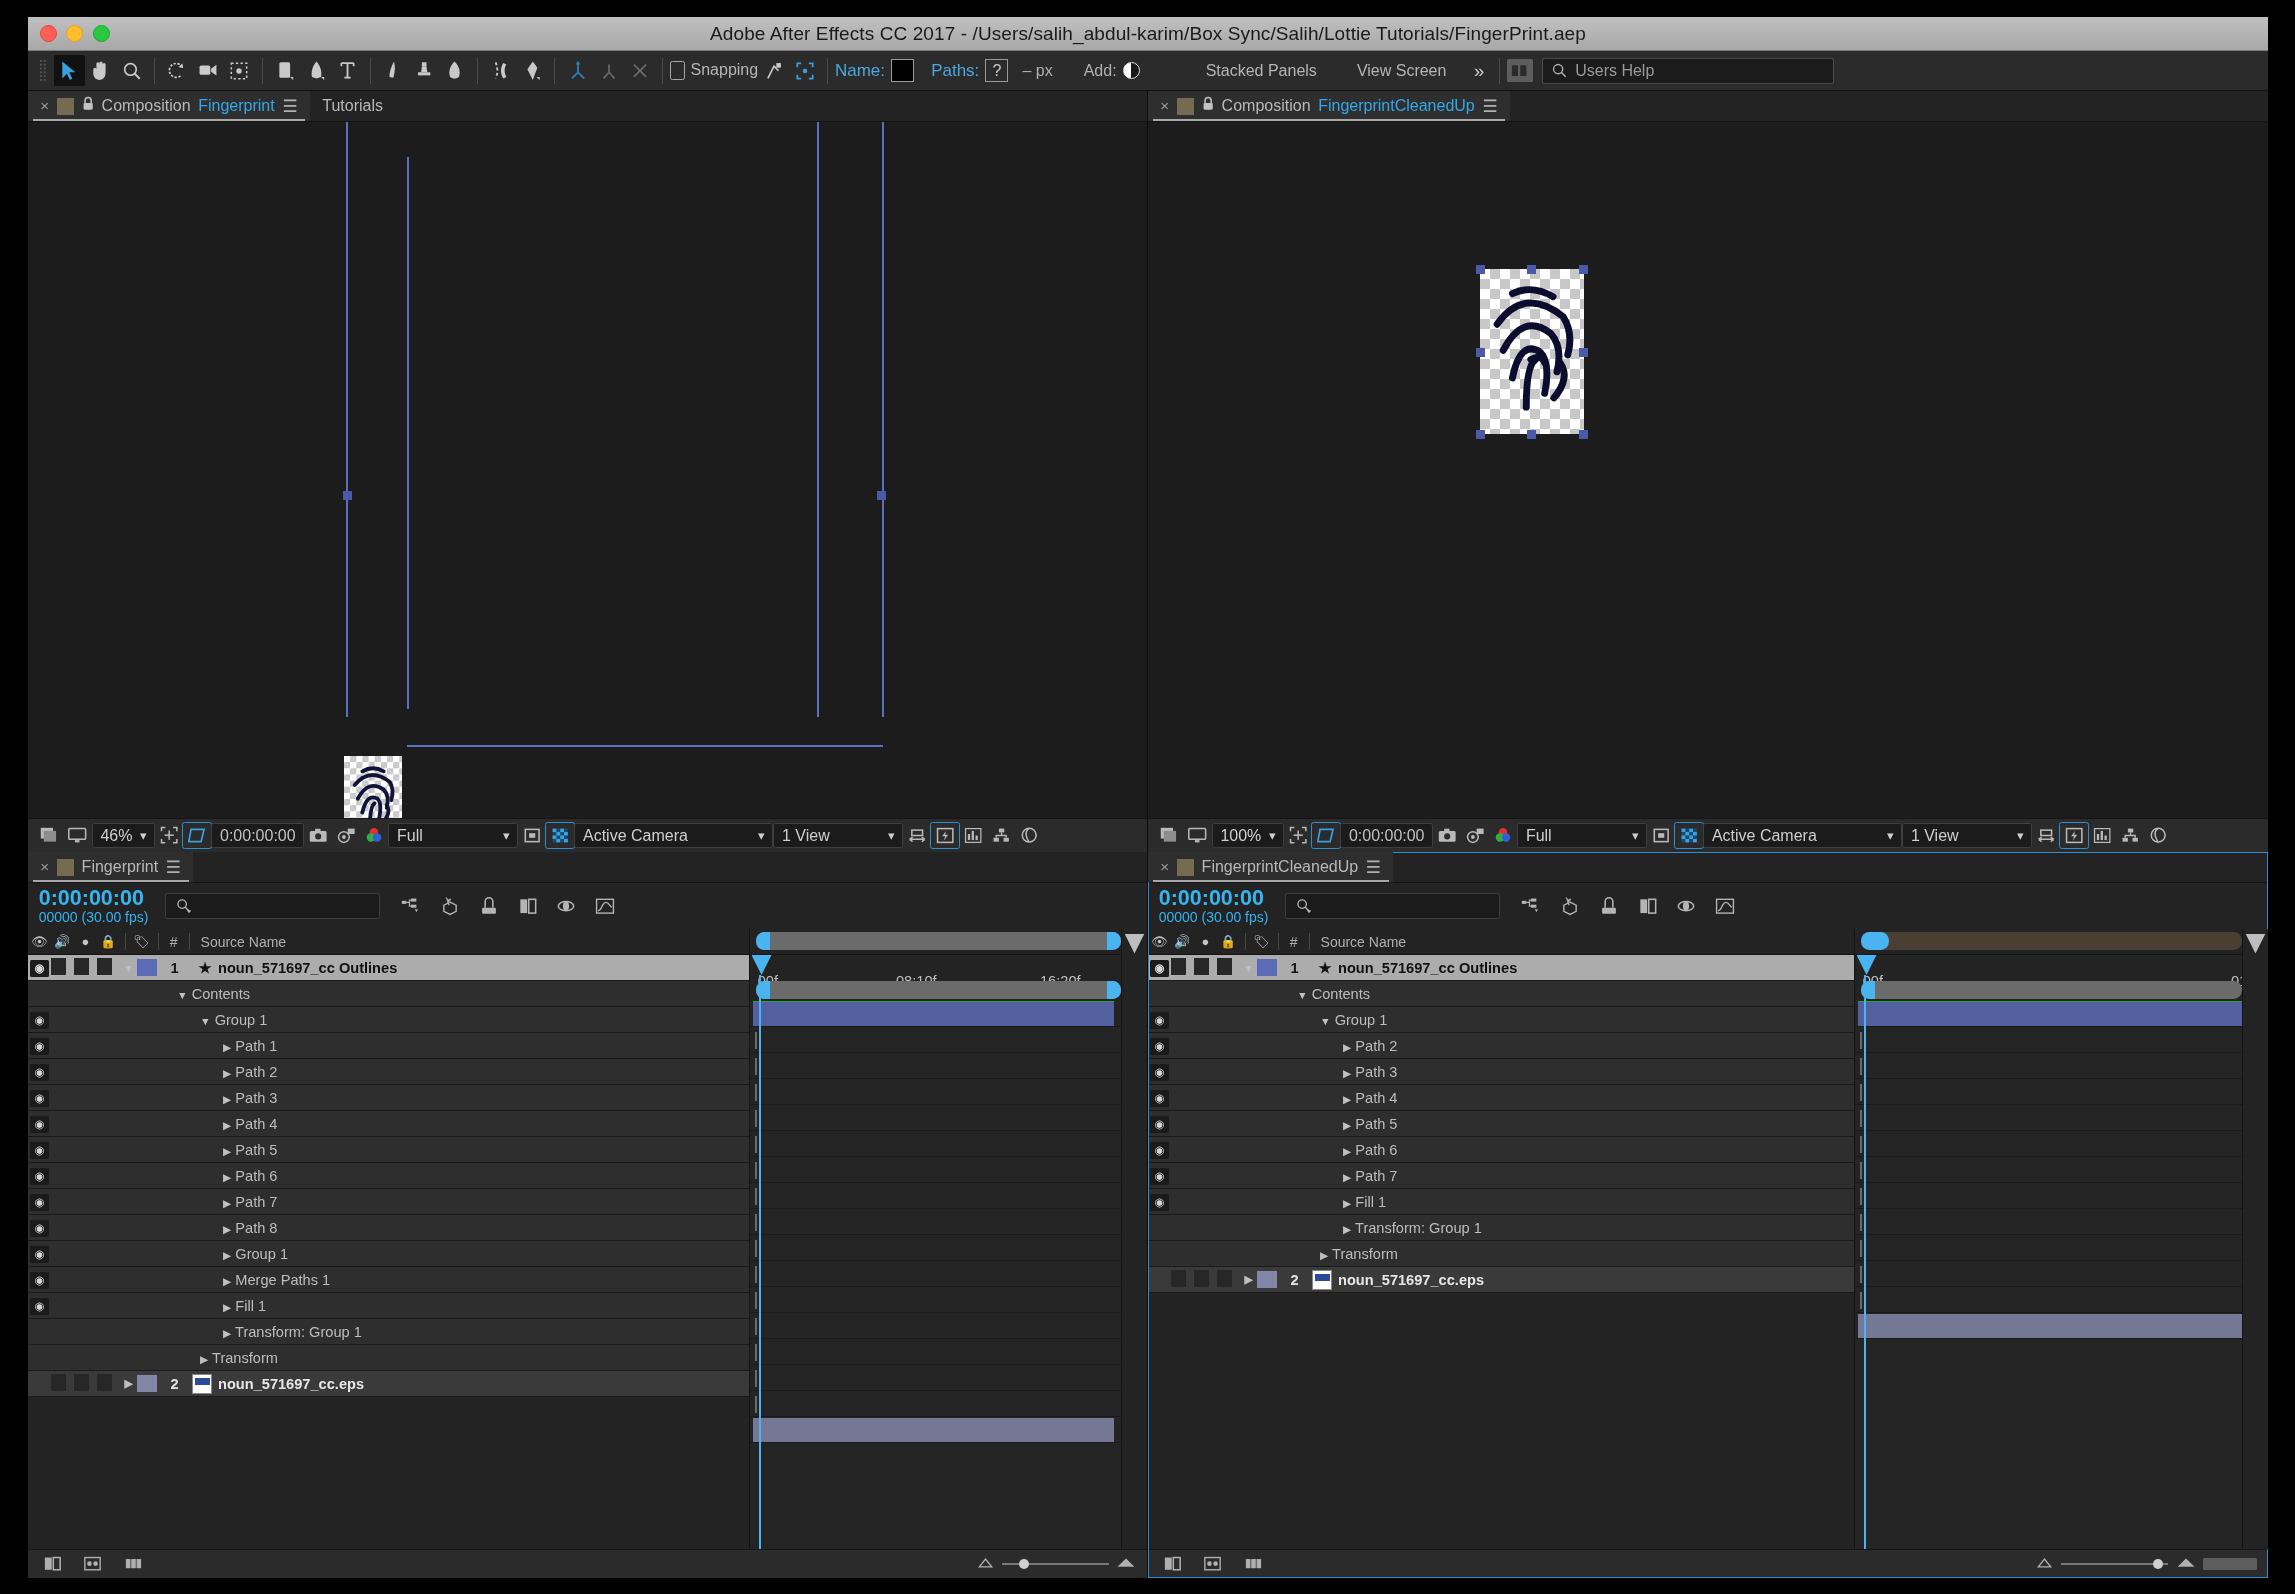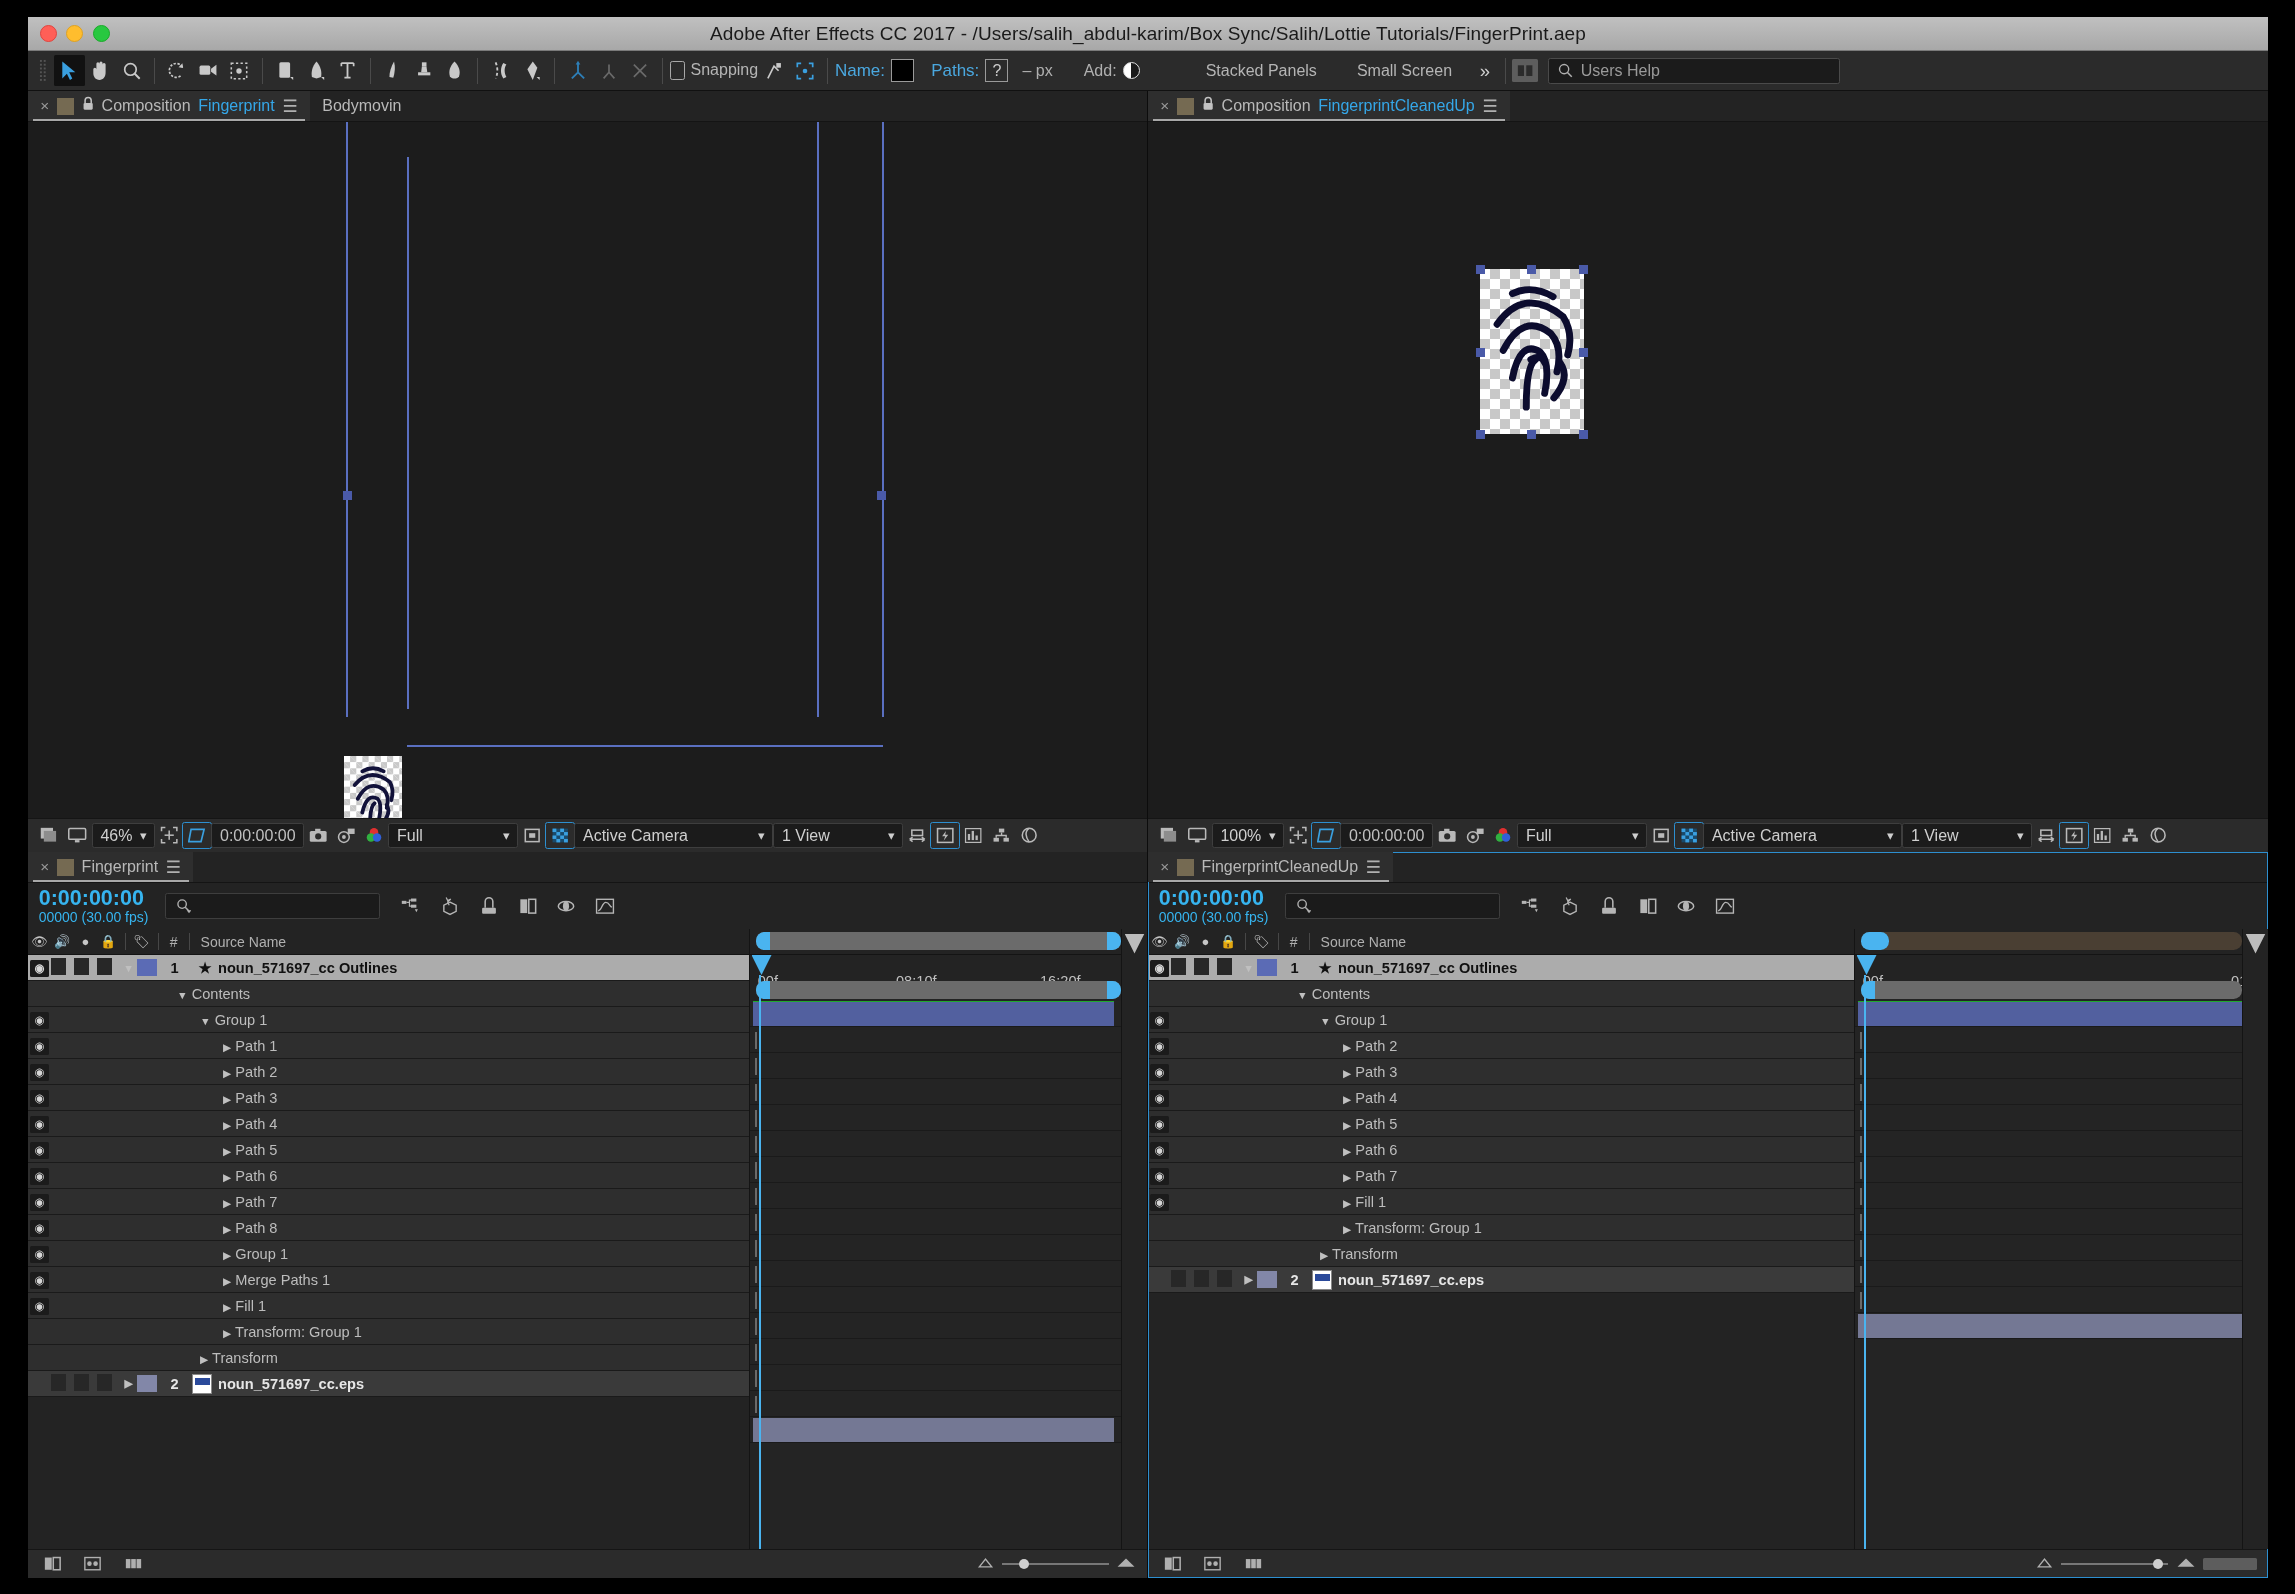--- a/index.html
+++ b/index.html
@@ -400,21 +400,21 @@
     <div class="swatch-q">?</div>
     <div style="width:14px"></div>
     <span class="px-label">– px</span>
     <div style="width:31px"></div>
     <span class="px-label">Add:</span>
     <div style="width:6.1px"></div>
     <div class="add-knob"></div>
     <div style="width:46px"></div>
 
     <span class="ws-item">Stacked Panels</span>
-    <span class="ws-item">Small Screen</span>
+    <span class="ws-item">View Screen</span>
     <span class="chev2">»</span>
     <div class="tsep"></div>
     <div class="gear-btn">
       <svg width="17" height="15.3" viewBox="0 0 22 20">
           <rect x="1" y="3" width="8" height="14" fill="#2b2b2b"></rect>
           <rect x="12" y="3" width="8" height="14" fill="#2b2b2b"></rect>
           <circle cx="5" cy="10" r="2.4" fill="#2b2b2b"></circle>
         </svg>
     </div>
     <div style="width:9.2px"></div>
@@ -440,21 +440,21 @@
               <svg width="12.3" height="15.3" viewBox="0 0 16 20">
                   <path d="M4 9V6a4 4 0 018 0v3" fill="none" stroke="#c2c2c2" stroke-width="2"></path>
                   <rect x="2" y="9" width="12" height="9" rx="1.5" fill="#c2c2c2"></rect>
                 </svg>
             </span>
             <span>Composition</span>
             <span class="comp-blue">Fingerprint</span>
             <span class="hamb">☰</span>
           </div>
           <div class="ptab plain">
-            <span>Bodymovin</span>
+            <span>Tutorials</span>
           </div>
         </div>
 
         <div class="canvas">
 
           <div class="guide" style="left:318px; top:0; width:1.5px; height:595px;"></div>
           <div class="guide" style="left:789px; top:0; width:1.5px; height:595px;"></div>
           <div class="guide" style="left:854px; top:0; width:1.5px; height:595px;"></div>
           <div class="guide" style="left:379px; top:35px; width:1.5px; height:552px;"></div>
           <div class="guide" style="left:379px; top:623px; width:476px; height:1.5px;"></div>

